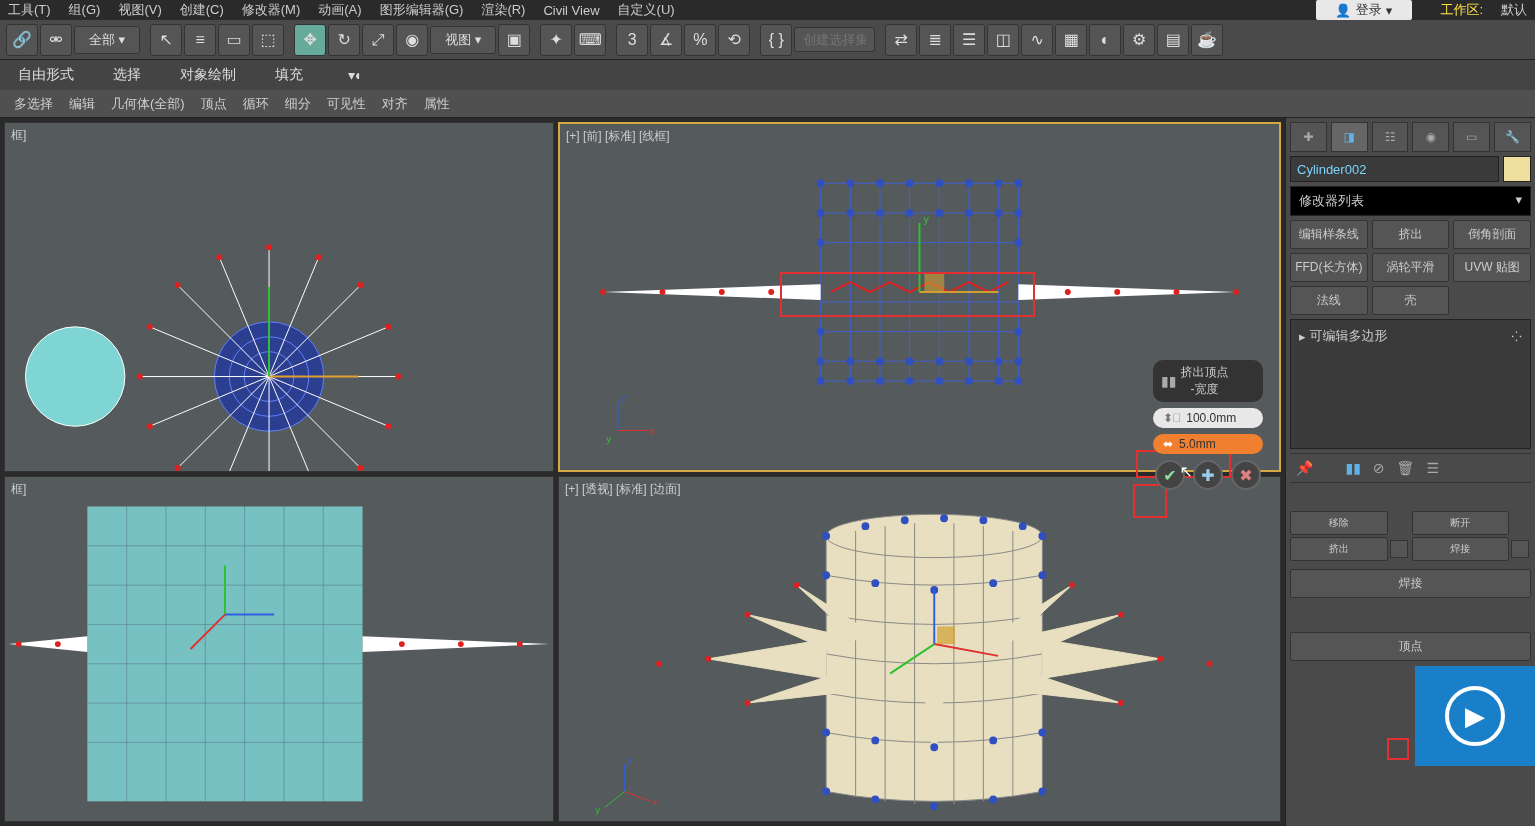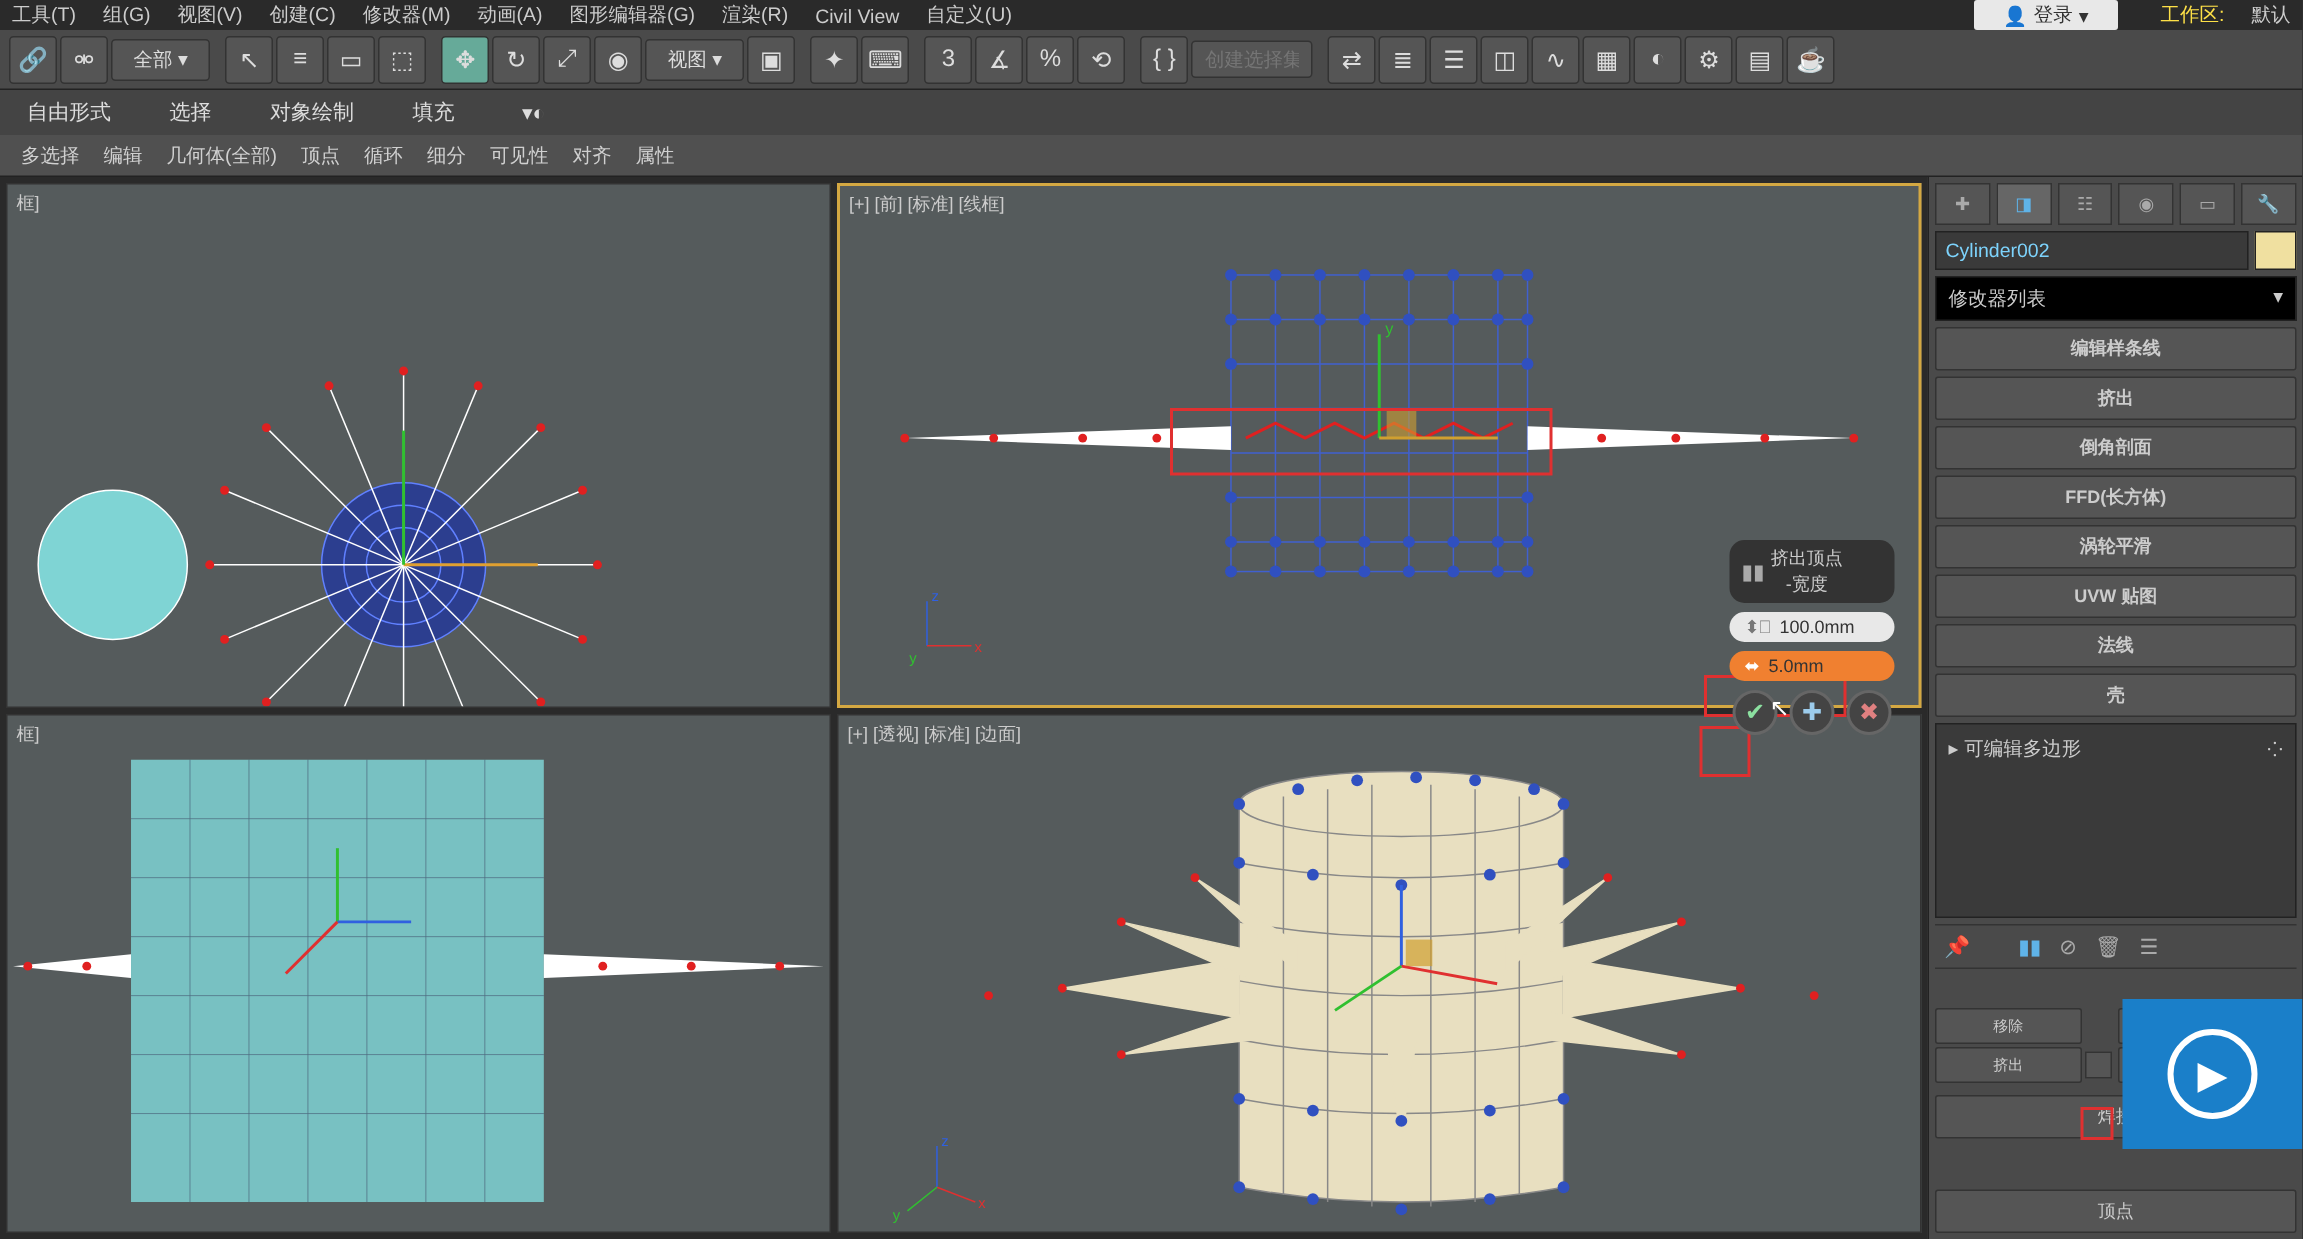--- a/index.html
+++ b/index.html
@@ -33,21 +33,21 @@
 
 
 .right-panel { width: 250px; background: #4a4a4a; border-left:1px solid #222; display:flex; flex-direction:column; padding:4px; gap:4px; }
 .rp-tabs { display:flex; gap:4px; height:30px; }
 .rp-tab { flex:1; background:#555; border:1px solid #333; display:flex; align-items:center; justify-content:center; color:#aaa; cursor:pointer; }
 .rp-tab.active { background:#666; color:#5fb3e8; }
 .rp-name { display:flex; gap:4px; }
 .rp-name input { flex:1; background:#3a3a3a; border:1px solid #222; color:#7dd3fc; padding:4px 6px; font-size:13px; }
 .rp-color { width:28px; height:26px; background:#f0e0a0; border:1px solid #222; }
 .rp-dropdown { background:#000000; border:1px solid #222; color:#ccc; padding:5px 8px; font-size:13px; cursor:pointer; display:flex; justify-content:space-between; }
-.rp-button-grid { display:grid; grid-template-columns: 1fr; gap:4px;font-weight:bold; }
+.rp-button-grid { display:grid; grid-template-columns: 1fr 1fr 1fr; gap:4px; }
 .rp-btn { background:#555; border:1px solid #333; color:#ccc; padding:5px 4px; text-align:center; font-size:12px; cursor:pointer; border-radius:2px; }
 .rp-mod-stack { background:#3a3a3a; border:1px solid #222; min-height:130px; padding:4px; }
 .rp-mod-item { display:flex; align-items:center; gap:4px; padding:3px 4px; color:#ccc; font-size:13px; }
 .rp-icons { display:flex; gap:12px; padding:6px; color:#aaa; font-size:14px; justify-content:flex-start; border-top:1px solid #333; border-bottom:1px solid #333; }
 .rp-action-grid { display:grid; grid-template-columns: 1fr 20px 1fr 20px; gap:2px; align-items:center; }
 .rp-action-grid .rp-btn { font-size:10px; padding:4px 2px; }
 .rp-action-grid .sq { width:18px; height:18px; background:#555; border:1px solid #333; }
 
 
 .caddy { position:absolute; right:272px; top:360px; width:110px; background:transparent; z-index:10; }

